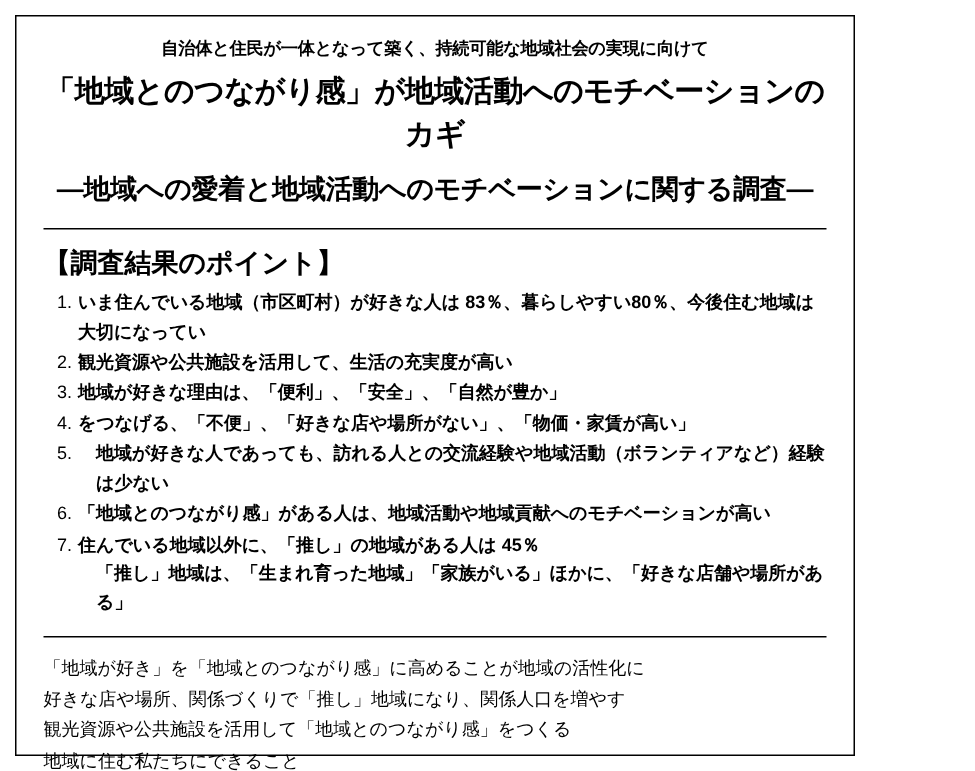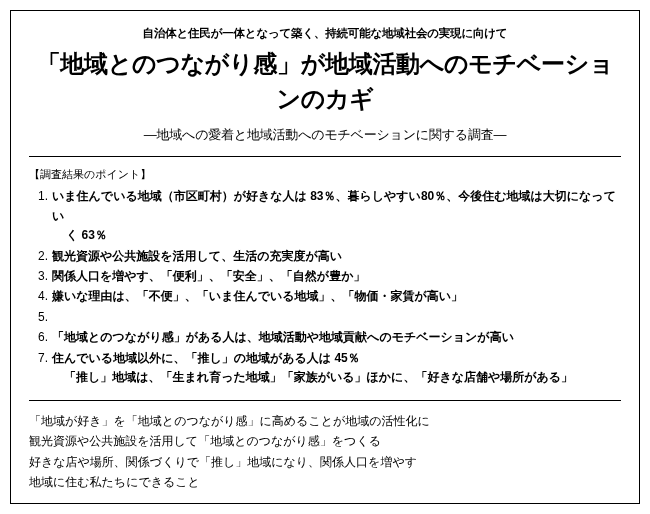--- a/index.html
+++ b/index.html
@@ -15,56 +15,56 @@
     overflow: hidden;
   }
   .page {
     box-sizing: border-box;
     width: 650px;
     height: 514px;
     padding: 10px 10px 10px 10px;
   }
   .frame {
     box-sizing: border-box;
-    width: 630px;
+    width: 560px;
     height: 494px;
     border: 1px solid #000000;
     padding: 14px 18px 10px 18px;
   }
   .header {
     text-align: center;
   }
   .eyebrow {
     font-size: 11.5px;
     font-weight: bold;
     line-height: 1.4;
     letter-spacing: -0.2px;
   }
   .headline {
-    font-size: 24px;
+    font-size: 20px;
     font-weight: bold;
     line-height: 1.45;
     margin-top: 6px;
     letter-spacing: -0.3px;
   }
   .subhead {
-    font-size: 13px;
-    font-weight: normal;
+    font-size: 18px;
+    font-weight: bold;
     line-height: 1.5;
     margin-top: 8px;
     letter-spacing: -0.2px;
   }
   .rule {
     border: 0;
     border-top: 1px solid #000000;
     margin: 12px 0 10px 0;
   }
   .section-title {
-    font-size: 11px;
-    font-weight: normal;
+    font-size: 18px;
+    font-weight: bold;
     margin: 0 0 5px 0;
   }
   .points {
     margin: 0;
     padding: 0;
     list-style: none;
     font-size: 12px;
     line-height: 1.62;
   }
   .points > li {
@@ -112,38 +112,38 @@
 
     <hr class="rule">
 
     <div>
       <div class="section-title">【調査結果のポイント】</div>
       <ul class="points">
         <li>
           <span class="num">1.</span>
           <span class="ptext">
             <span>いま住んでいる地域（市区町村）が好きな人は 83％、暮らしやすい80％、今後住む地域は大切になってい</span>
-            <span class="subline">く 63％</span>
           </span>
         </li>
         <li>
           <span class="num">2.</span>
           <span class="ptext">観光資源や公共施設を活用して、生活の充実度が高い</span>
         </li>
         <li>
           <span class="num">3.</span>
-          <span class="ptext">関係人口を増やす、「便利」、「安全」、「自然が豊か」</span>
+          <span class="ptext">地域が好きな理由は、「便利」、「安全」、「自然が豊か」</span>
         </li>
         <li>
           <span class="num">4.</span>
-          <span class="ptext">嫌いな理由は、「不便」、「いま住んでいる地域」、「物価・家賃が高い」</span>
+          <span class="ptext">をつなげる、「不便」、「好きな店や場所がない」、「物価・家賃が高い」</span>
         </li>
         <li>
           <span class="num">5.</span>
           <span class="ptext">
+            <span class="subline2">地域が好きな人であっても、訪れる人との交流経験や地域活動（ボランティアなど）経験は少ない</span>
           </span>
         </li>
         <li>
           <span class="num">6.</span>
           <span class="ptext">「地域とのつながり感」がある人は、地域活動や地域貢献へのモチベーションが高い</span>
         </li>
         <li>
           <span class="num">7.</span>
           <span class="ptext">
             <span>住んでいる地域以外に、「推し」の地域がある人は 45％</span>
@@ -151,20 +151,20 @@
           </span>
         </li>
       </ul>
     </div>
 
     <hr class="rule">
 
     <div>
       <ul class="closing-list">
         <li>「地域が好き」を「地域とのつながり感」に高めることが地域の活性化に</li>
+        <li>好きな店や場所、関係づくりで「推し」地域になり、関係人口を増やす</li>
         <li>観光資源や公共施設を活用して「地域とのつながり感」をつくる</li>
-        <li>好きな店や場所、関係づくりで「推し」地域になり、関係人口を増やす</li>
         <li>地域に住む私たちにできること</li>
       </ul>
     </div>
 
   </div>
 </div>
 
 </body></html>

